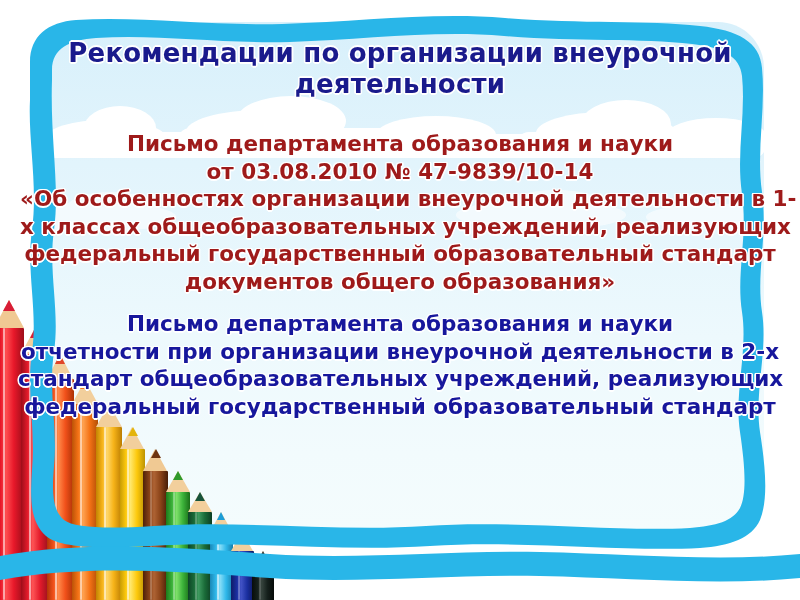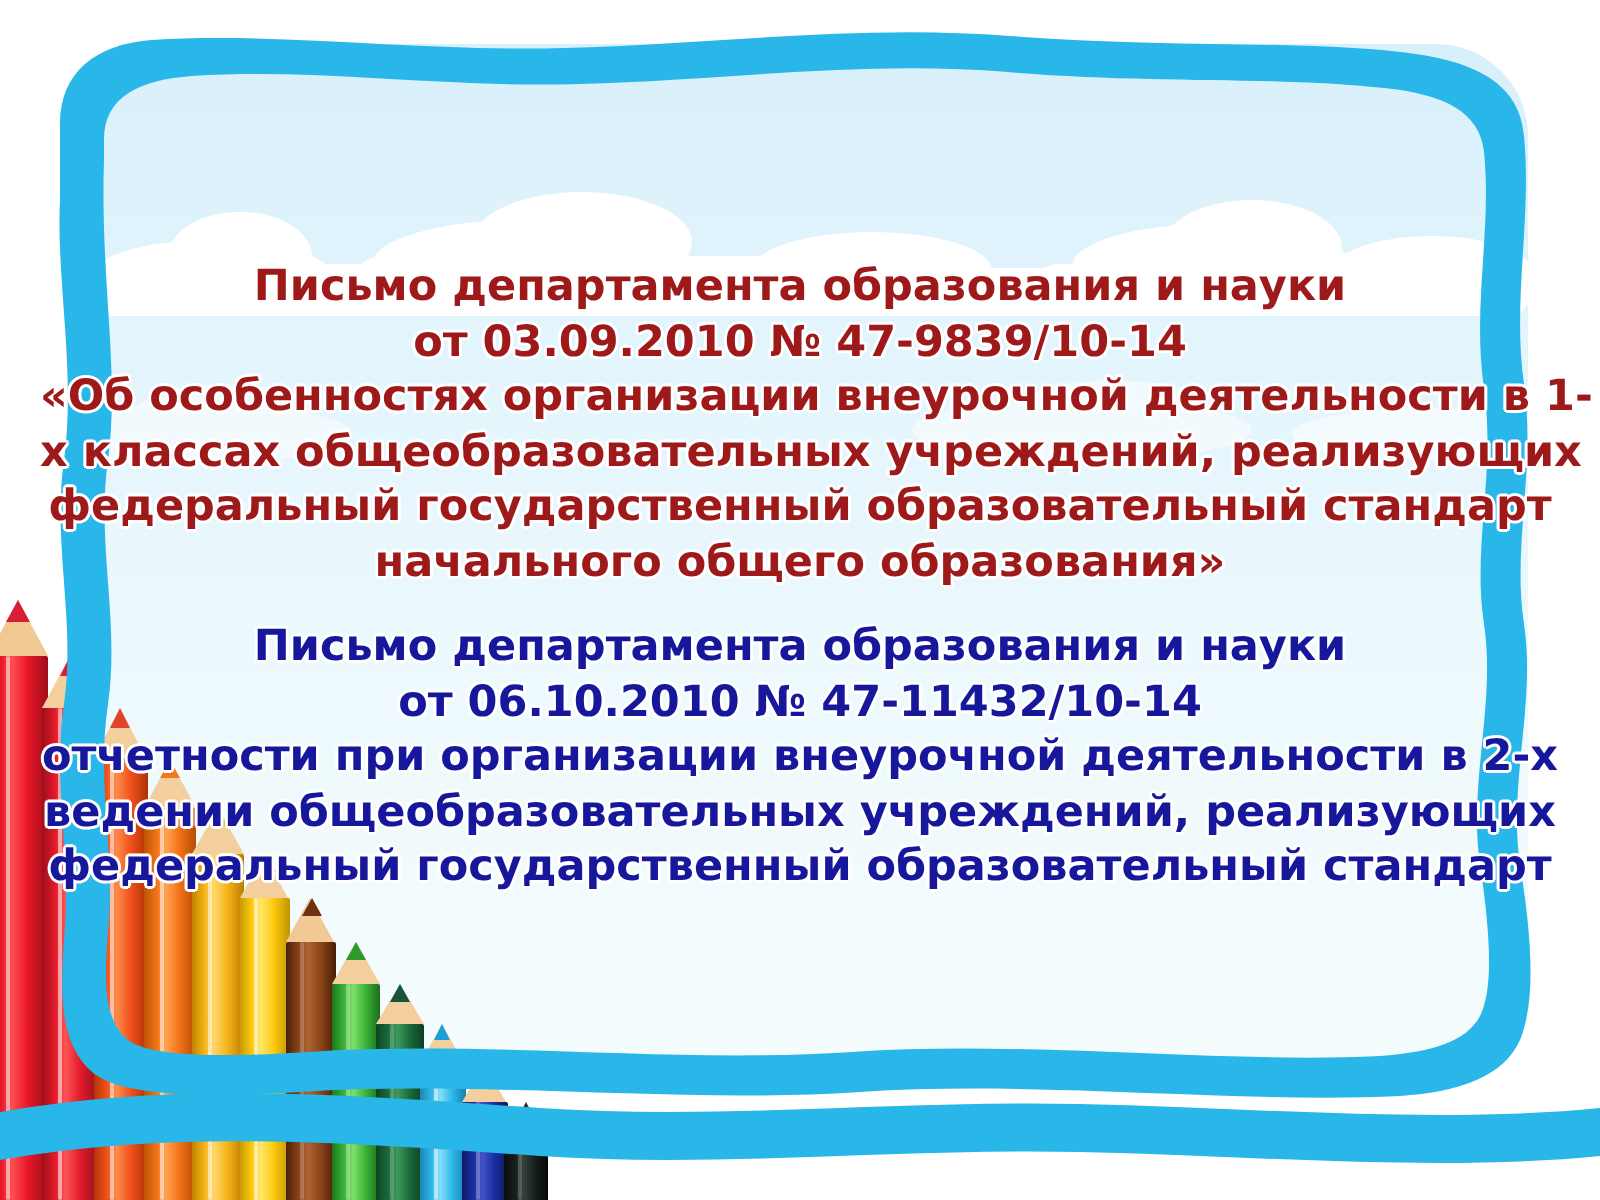--- a/index.html
+++ b/index.html
@@ -270,33 +270,36 @@
       Z
     " fill="#29b6e8" fill-rule="evenodd"></path>
   </svg>
 
   <svg class="frame-svg" viewBox="0 0 800 600" preserveAspectRatio="none" style="z-index:5;">
     <path d="M 0 556 C 90 540, 180 548, 270 554 C 360 560, 450 550, 540 552 C 630 554, 720 562, 800 554 L 800 578 C 720 586, 630 578, 540 576 C 450 574, 360 584, 270 578 C 180 572, 90 564, 0 580 Z" fill="#29b6e8"></path>
   </svg>
 
   <div class="content">
 
+    <div class="title">
+      <span class="ln">Рекомендации по организации внеурочной</span>
+      <span class="ln">деятельности</span>
+    </div>
 
     <div class="block-red">
       <span class="ln">Письмо департамента образования и науки</span>
-      <span class="ln">от 03.09.2010 № 47-9839/10-14</span>
+      <span class="ln">от 03.08.2010 № 47-9839/10-14</span>
       <span class="ln">«Об особенностях организации внеурочной деятельности в 1-</span>
       <span class="ln">х классах общеобразовательных учреждений, реализующих</span>
       <span class="ln">федеральный государственный образовательный стандарт</span>
-      <span class="ln">начального общего образования»</span>
+      <span class="ln">документов общего образования»</span>
     </div>
 
     <div class="block-blue">
       <span class="ln">Письмо департамента образования и науки</span>
-      <span class="ln">от 06.10.2010 № 47-11432/10-14</span>
       <span class="ln">отчетности при организации внеурочной деятельности в 2-х</span>
-      <span class="ln">ведении общеобразовательных учреждений, реализующих</span>
+      <span class="ln">стандарт общеобразовательных учреждений, реализующих</span>
       <span class="ln">федеральный государственный образовательный стандарт</span>
     </div>
 
   </div>
 
 </div>
 
 </body></html>

